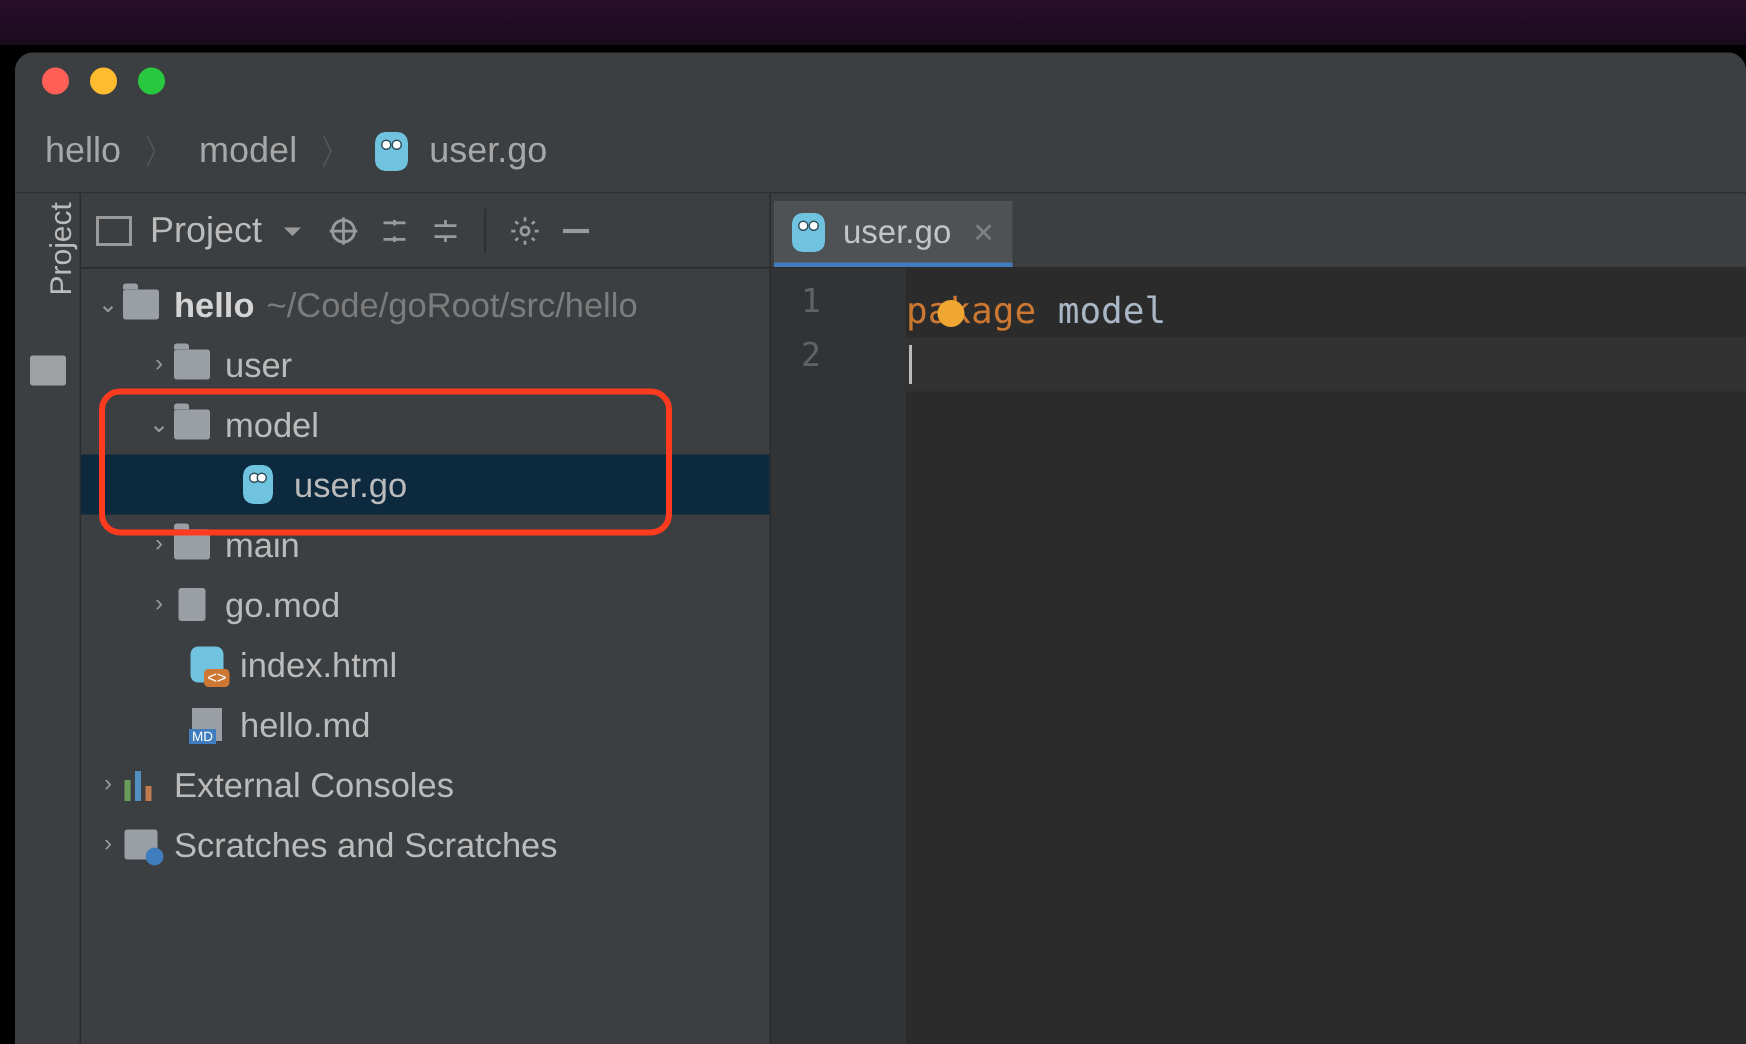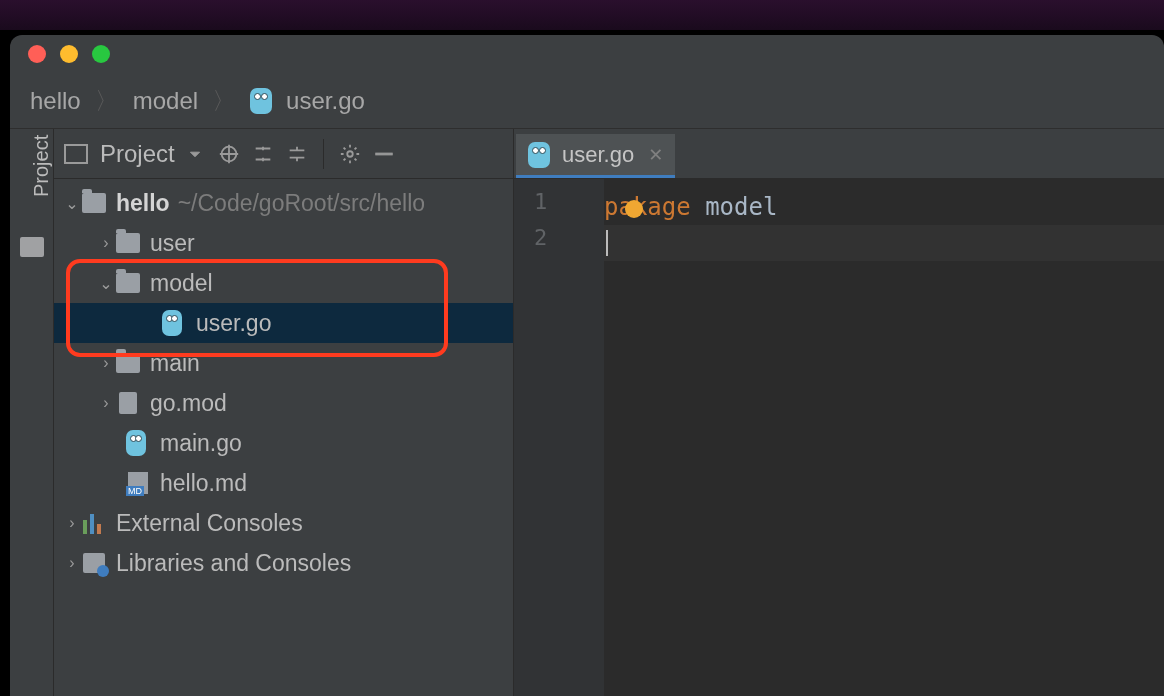--- a/index.html
+++ b/index.html
@@ -412,27 +412,27 @@
         </div>
 
         <div class="tree-row" style="padding-left:42px">
           <span class="arrow">›</span>
           <span class="node-icon">
               <span class="file-generic"></span>
             </span>
           <span>go.mod</span>
         </div>
 
-
         <div class="tree-row" style="padding-left:72px">
           <span class="node-icon">
-              <span class="gopher"></span>
-            </span>
-          <span>main.go</span>
-        </div>
+              <span class="html-icon"></span>
+            </span>
+          <span>index.html</span>
+        </div>
+
 
         <div class="tree-row" style="padding-left:72px">
           <span class="node-icon">
               <span class="md-icon"></span>
             </span>
           <span>hello.md</span>
         </div>
 
         <div class="tree-row" style="padding-left:8px">
           <span class="arrow">›</span>
@@ -444,21 +444,21 @@
               </span>
             </span>
           <span>External Consoles</span>
         </div>
 
         <div class="tree-row" style="padding-left:8px">
           <span class="arrow">›</span>
           <span class="node-icon">
               <span class="scratch-icon"></span>
             </span>
-          <span>Libraries and Consoles</span>
+          <span>Scratches and Scratches</span>
         </div>
 
         <div class="highlight-box" style="left:12px; top:80px; width:382px; height:98px;"></div>
       </div>
     </div>
 
     <div class="editor">
       <div class="tabbar">
         <div class="tab">
           <span class="gopher"></span>

